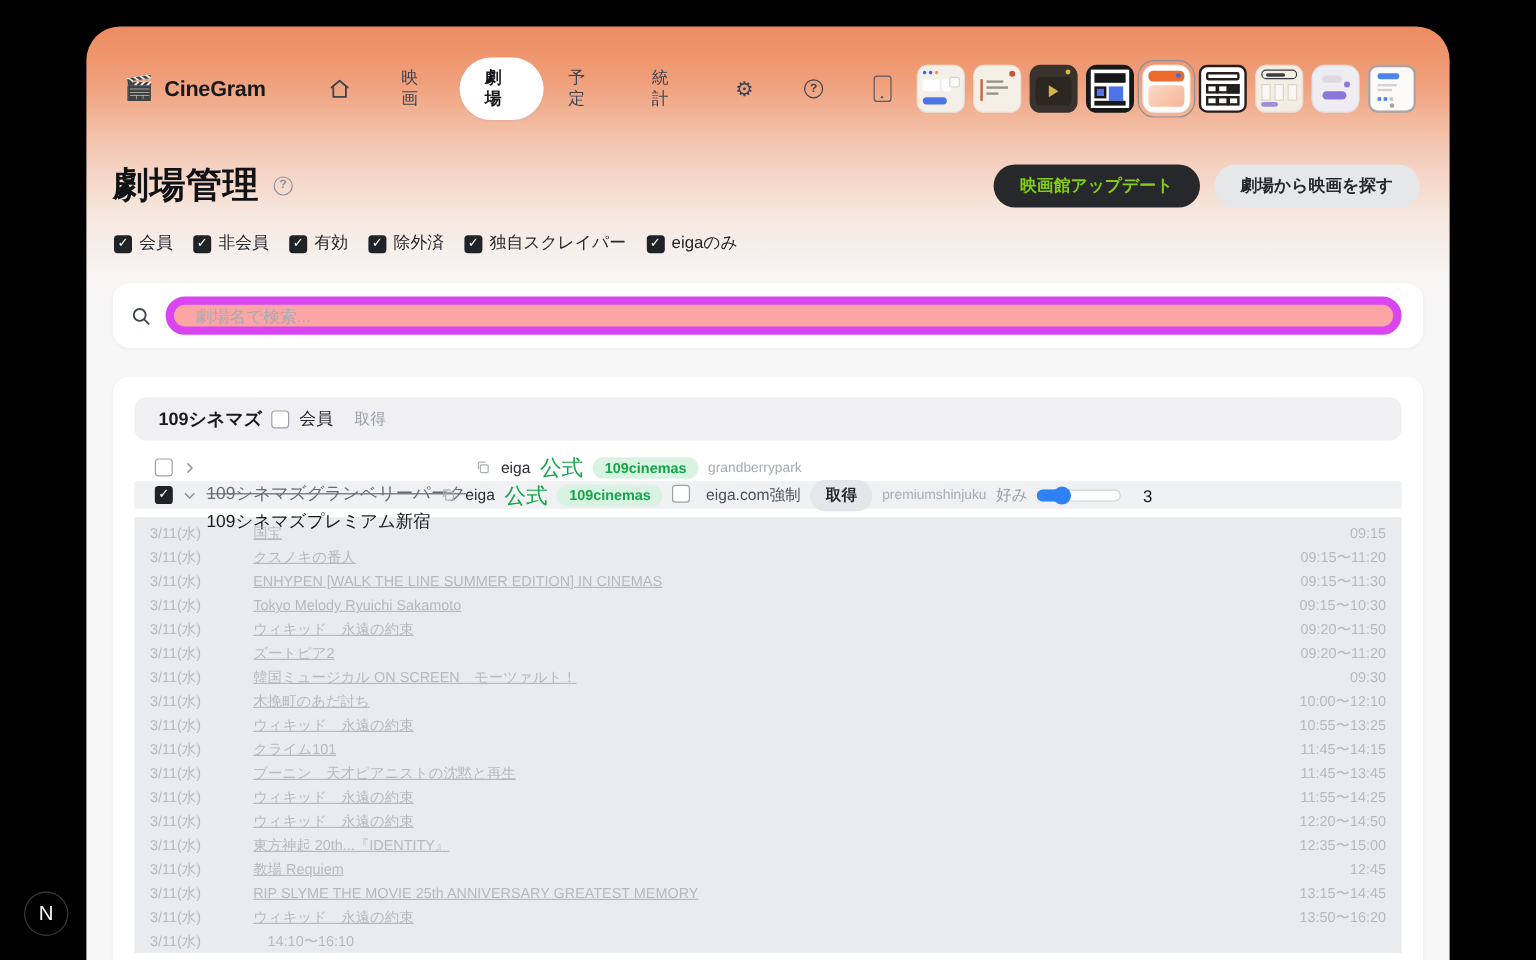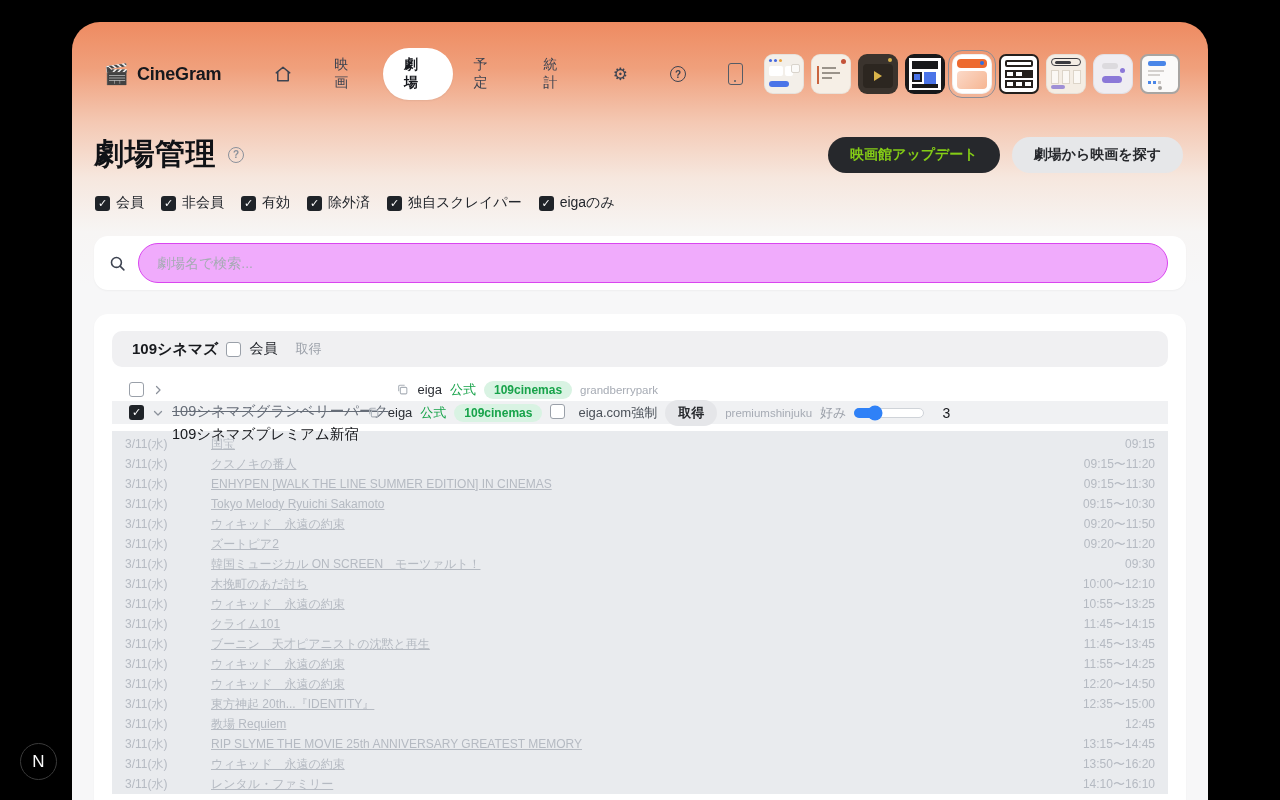--- a/index.html
+++ b/index.html
@@ -100,40 +100,40 @@
   .filter-item .label{ font-size:14px; color:#23262c; }
   .cb{ width:15px; height:15px; border-radius:3px; flex:none; position:relative; }
   .cb.checked{ background:#1f2328; }
   .cb.checked::after{ content:"✓"; position:absolute; inset:0; color:#fff; font-size:11px; line-height:15px; text-align:center; font-weight:700; }
   .cb.unchecked{ background:#fff; border:1.5px solid #9aa0a9; }
 
   
   .search-card{ position:absolute; top:214px; left:22px; right:22px; height:54px; background:#fff; border-radius:14px; box-shadow:0 1px 2px rgba(16,18,22,.04); display:flex; align-items:center; padding:0 18px 0 15px; }
   .search-icon{ width:17px; height:17px; color:#3d4350; flex:none; }
   .search-icon svg{ width:100%; height:100%; display:block; }
-  .search-input{ flex:1; height:40px; margin-left:12px; border:1px solid #d946ef; border-radius:20px; padding:0 18px; font-size:14px; color:#23262c; outline:none; font-family:inherit; background:#f0abfc; }
+  .search-input{ flex:1; height:32px; margin-left:12px; border:7px solid #d946ef; border-radius:20px; padding:0 18px; font-size:14px; color:#23262c; outline:none; font-family:inherit; background:#fca5a5; }
   .search-input::placeholder{ color:#a6abb4; }
 
   
   .list-card{ position:absolute; top:292px; left:22px; right:22px; bottom:0; background:#fff; border-radius:14px 14px 0 0; box-shadow:0 1px 2px rgba(16,18,22,.04); overflow:hidden; }
   .group-header{ margin:17px 18px 11px; height:36px; background:#f0f0f2; border-radius:10px; display:flex; align-items:center; gap:8px; padding:0 20px; }
   .group-name{ font-size:15px; font-weight:700; color:#17191d; }
   .group-member-label{ font-size:14px; color:#23262c; }
   .group-fetch{ font-size:13px; color:#9ba0a9; margin-left:10px; cursor:pointer; background:none; border:none; font-family:inherit; }
 
   .theater-row{ height:23px; margin:0 18px; display:flex; align-items:center; gap:8px; padding:0 17px; border-radius:6px; }
   .theater-row.selected{ background:#f0f1f3; border-radius:0; }
   .chev{ width:12px; height:12px; color:#8b919b; flex:none; }
   .chev svg{ width:100%; height:100%; display:block; }
   .theater-name{ font-size:14.5px; color:#15171b; font-weight:500; white-space:nowrap;margin-top:44px; }
   .theater-name.excluded{ color:#666d78; font-weight:400; text-decoration:line-through; }
   .copy-icon{ width:13px; height:13px; color:#aab0b8; flex:none; cursor:pointer; }
   .copy-icon svg{ width:100%; height:100%; display:block; }
   .src{ font-size:13px; color:#2b2e34; }
-  .official{ font-size:13px; color:#19aife;text-align:right; }
+  .official{ font-size:18px; color:#19aife;text-align:right; }
   .official{ color:#17a34a; font-weight:500; }
   .chain-pill{ font-size:12px; font-weight:600; color:#17a34a; background:#d9f3e3; border-radius:999px; padding:3px 10px; line-height:1; }
   .slug{ font-size:11.5px; color:#a6abb4; }
   .force-wrap{ display:flex; gap:13px; cursor:pointer; }
   .force-label{ font-size:13px; color:#4b5159; }
   .fetch-pill{ font-size:13px; font-weight:700; color:#26282c; background:#e5e6e9; border:none; border-radius:999px; padding:4px 13px; cursor:pointer; font-family:inherit; }
   .pref-label{ font-size:13px; color:#9ba0a9; }
   .slider{ position:relative; width:70px; height:10px; flex:none; cursor:pointer; }
   .slider .track{ position:absolute; inset:0; background:#fff; border:1px solid #cfd3d8; border-radius:5px; }
   .slider .fill{ position:absolute; left:0; top:0; bottom:0; width:32%; background:#2f81f7; border-radius:5px; }
@@ -469,21 +469,20 @@
         </div>
 
         <div class="sched-row">
           <span class="sched-date">3/11(水)</span>
           <span class="sched-title">ウィキッド　永遠の約束</span>
           <span class="sched-time">13:50〜16:20</span>
         </div>
 
         <div class="sched-row">
           <span class="sched-date">3/11(水)</span>
-          <span class="sched-title">レンタル・ファミリー</span>
           <span class="sched-time">14:10〜16:10</span>
         </div>
       </div>
 
   </div>
 </div>
 
 <div class="dev-badge">N</div>
 
 </body></html>

